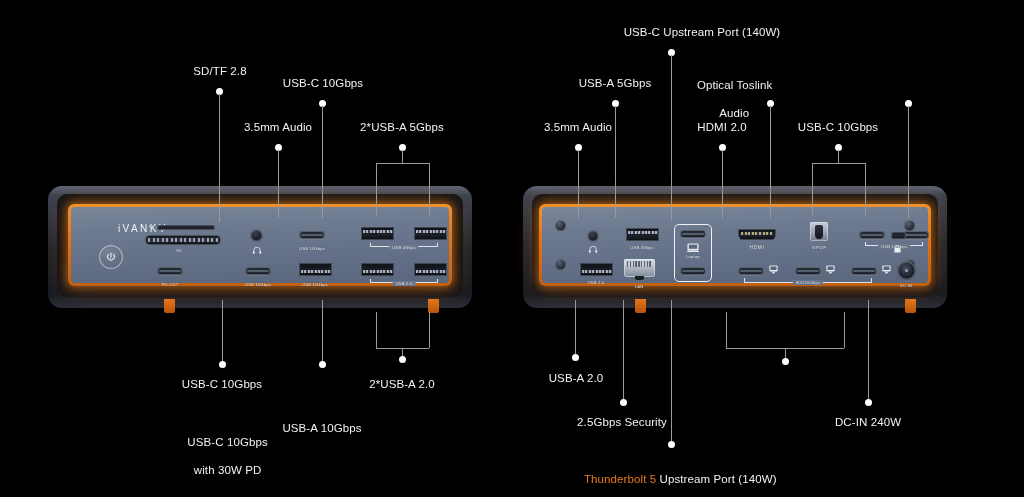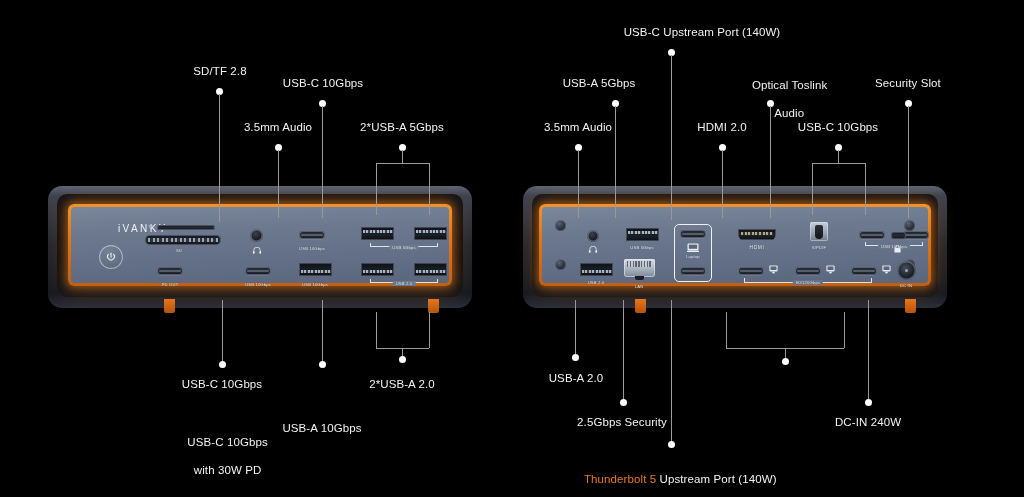--- a/index.html
+++ b/index.html
@@ -383,32 +383,31 @@
   <div class="lead" style="left:402px; top:348px; height:13px;"></div>
   <div class="dot" style="left:399px; top:356px;"></div>
   <div class="lead-h" style="left:376px; top:348px; width:53px;"></div>
   <div class="lead" style="left:376px; top:312px; height:36px;"></div>
   <div class="lead" style="left:429px; top:312px; height:36px;"></div>
 
   <div class="callout" style="left:592px; top:25px; width:220px;">USB-C Upstream Port (140W)</div>
   <div class="dot" style="left:668px; top:49px;"></div>
   <div class="lead" style="left:671px; top:55px; height:165px;"></div>
 
-  <div class="callout" style="left:524px; top:76px; width:150px;">USB-A 5Gbps</div>
+  <div class="callout" style="left:540px; top:76px; width:150px;">USB-A 5Gbps</div>
   <div class="dot" style="left:612px; top:100px;"></div>
   <div class="lead" style="left:615px; top:106px; height:112px;"></div>
 
-  <div class="callout" style="left:708px; top:64px; width:150px;">
+  <div class="callout" style="left:653px; top:64px; width:150px;">
     <span>Optical Toslink</span><br>
     <span>Audio</span>
   </div>
   <div class="dot" style="left:767px; top:100px;"></div>
   <div class="lead" style="left:770px; top:106px; height:112px;"></div>
 
-  <div class="callout" style="left:833px; top:76px; width:150px;">Security Slot</div>
   <div class="dot" style="left:905px; top:100px;"></div>
   <div class="lead" style="left:908px; top:106px; height:112px;"></div>
 
   <div class="callout" style="left:503px; top:120px; width:150px;">3.5mm Audio</div>
   <div class="dot" style="left:575px; top:144px;"></div>
   <div class="lead" style="left:578px; top:150px; height:68px;"></div>
 
   <div class="callout" style="left:647px; top:120px; width:150px;">HDMI 2.0</div>
   <div class="dot" style="left:719px; top:144px;"></div>
   <div class="lead" style="left:722px; top:150px; height:68px;"></div>

